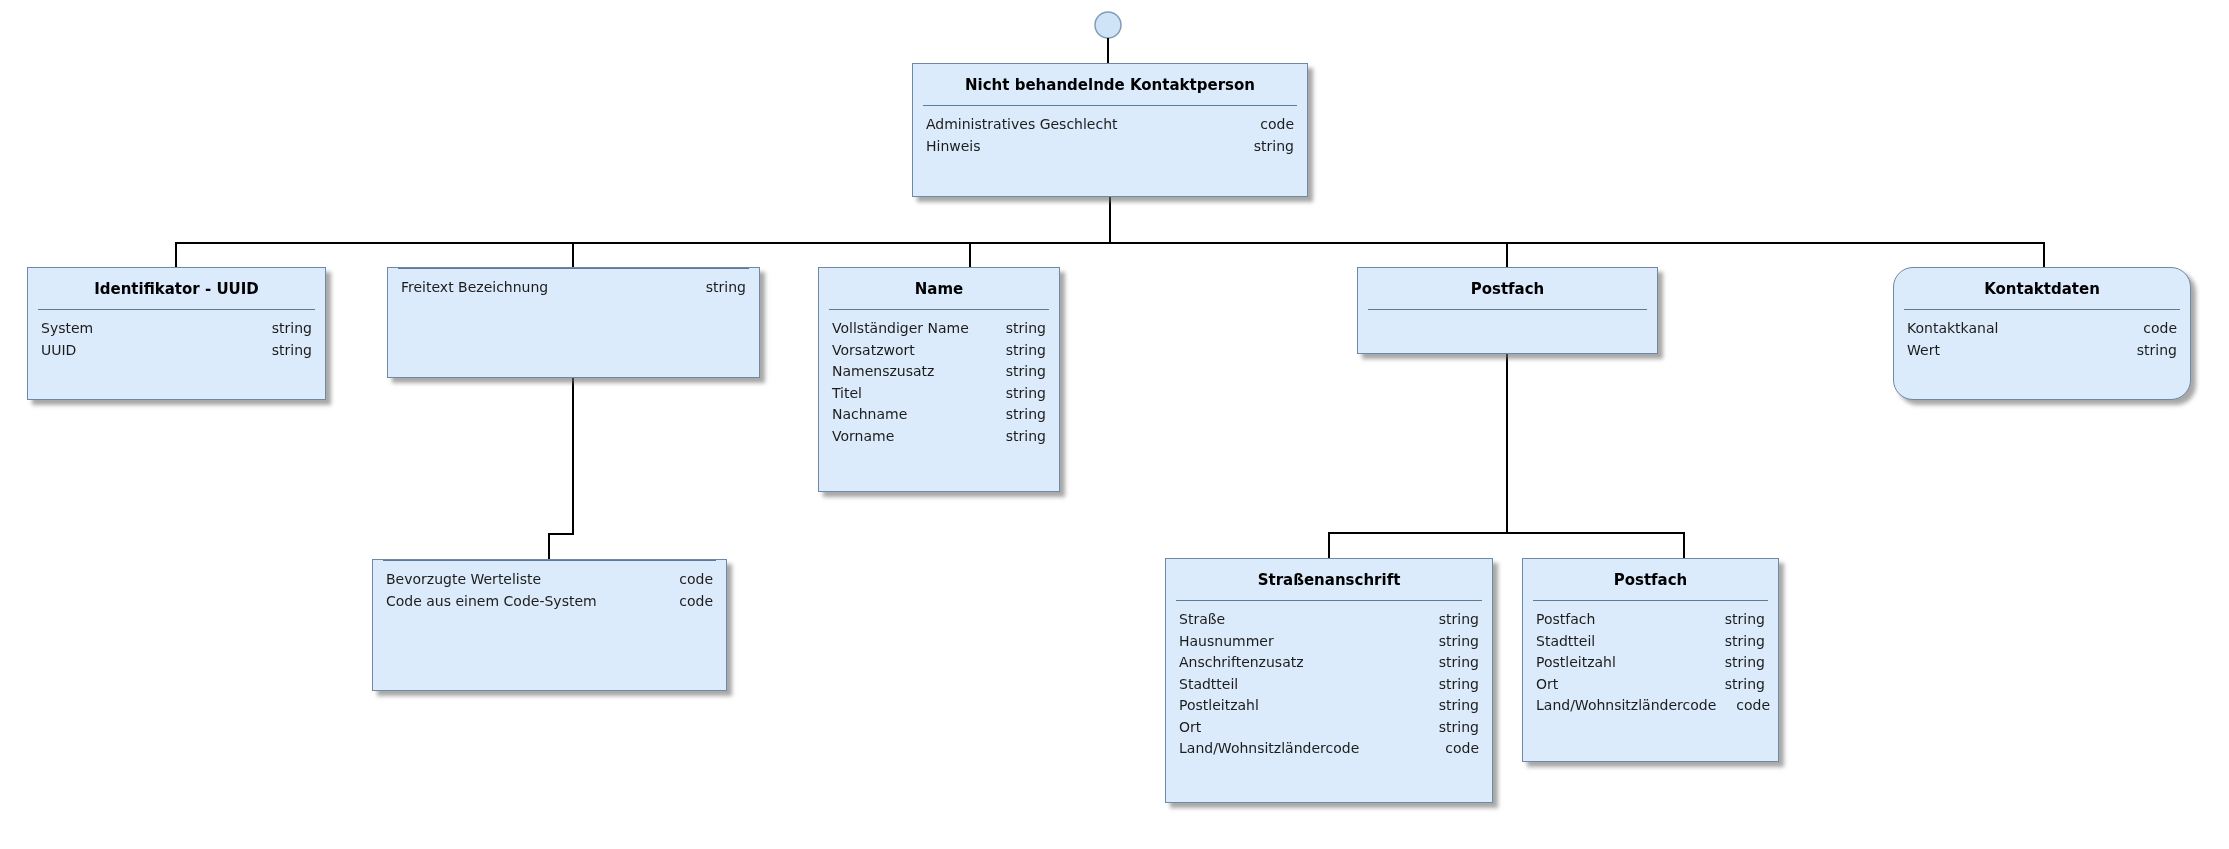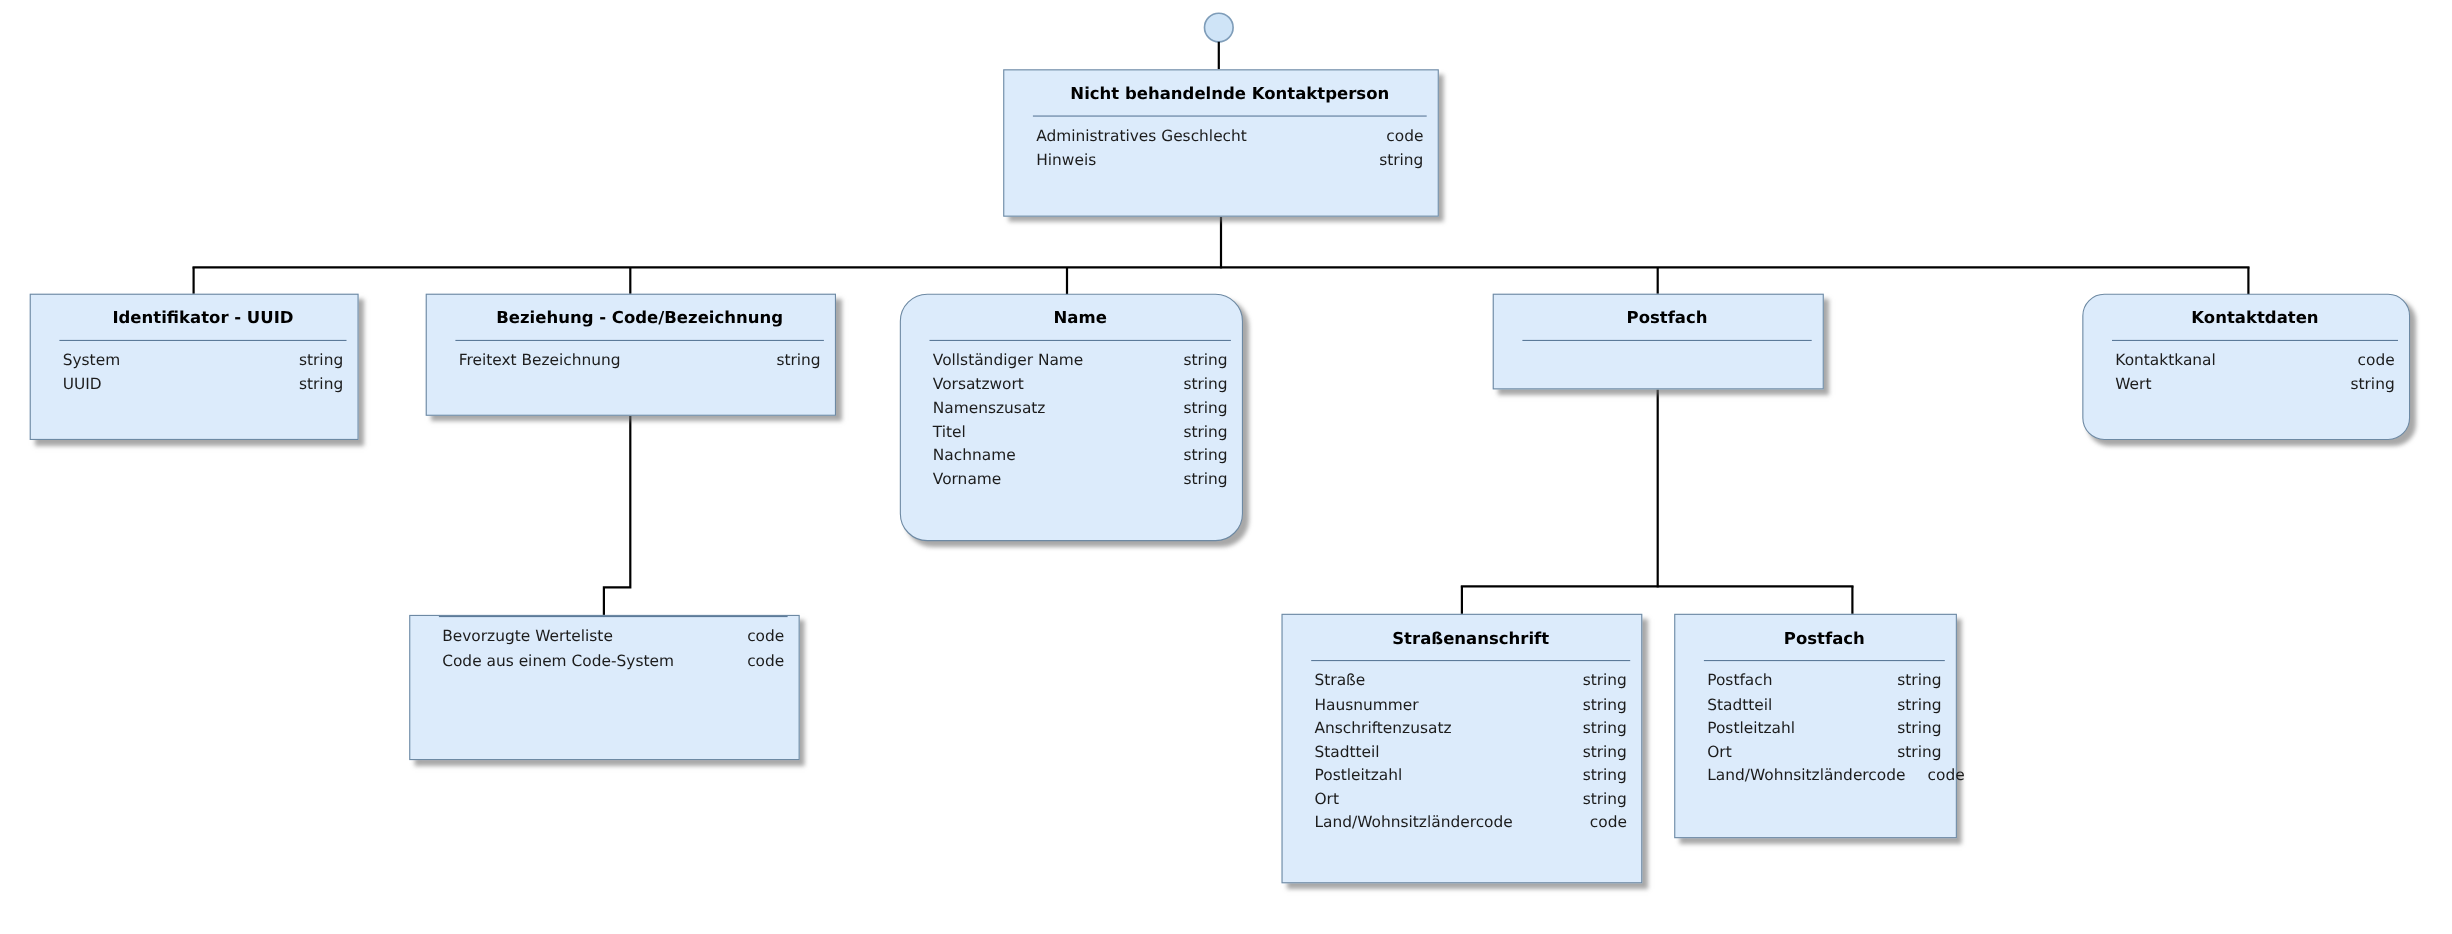--- a/index.html
+++ b/index.html
@@ -39,21 +39,20 @@
   svg.connectors circle {
     fill: var(--circle-fill);
     stroke: var(--circle-border);
     stroke-width: 1.5;
   }
   .entity {
     position: absolute;
     background: var(--box-fill);
     border: 1px solid var(--box-border);
     box-shadow: 5px 5px 4px rgba(110,110,110,0.6);
-    padding-left: 16px;
   }
   .box-title {
     padding: 12px 8px 11px;
     text-align: center;
     font-size: 15px;
     font-weight: bold;
     line-height: 18px;
     color: var(--title-text);
     white-space: nowrap;
     overflow: hidden;
@@ -74,21 +73,21 @@
     color: var(--attr-text);
     white-space: nowrap;
   }
   .attr-name { text-align: left; }
   .attr-type { text-align: right; padding-left: 20px; }
 
   
   .e-root     { left:  912px; top:  63px; width: 396px; height: 134px; }
   .e-ident    { left:   27px; top: 267px; width: 299px; height: 133px; }
   .e-bez      { left:  387px; top: 267px; width: 373px; height: 111px; }
-  .e-name     { left:  818px; top: 267px; width: 312px; height: 225px; border-radius: 25px; }
+  .e-name     { left:  818px; top: 267px; width: 242px; height: 225px; }
   .e-ansch    { left: 1357px; top: 267px; width: 301px; height:  87px; }
   .e-kontakt  { left: 1893px; top: 267px; width: 298px; height: 133px; border-radius: 20px; }
   .e-code     { left:  372px; top: 559px; width: 355px; height: 132px; }
   .e-strasse  { left: 1165px; top: 558px; width: 328px; height: 245px; }
   .e-postfach { left: 1522px; top: 558px; width: 257px; height: 204px; }
 </style>
 </head>
 <body>
 
 <div class="canvas">
@@ -134,21 +133,20 @@
           <span class="attr-type">string</span>
         </div>
         <div class="attr-row">
           <span class="attr-name">UUID</span>
           <span class="attr-type">string</span>
         </div>
       </div>
   </div>
 
   <div class="entity e-bez">
-    <div class="box-title">Beziehung - Code/Bezeichnung</div>
     <div class="box-sep"></div>
     <div class="box-attrs">
         <div class="attr-row">
           <span class="attr-name">Freitext Bezeichnung</span>
           <span class="attr-type">string</span>
         </div>
       </div>
   </div>
 
   <div class="entity e-name">

